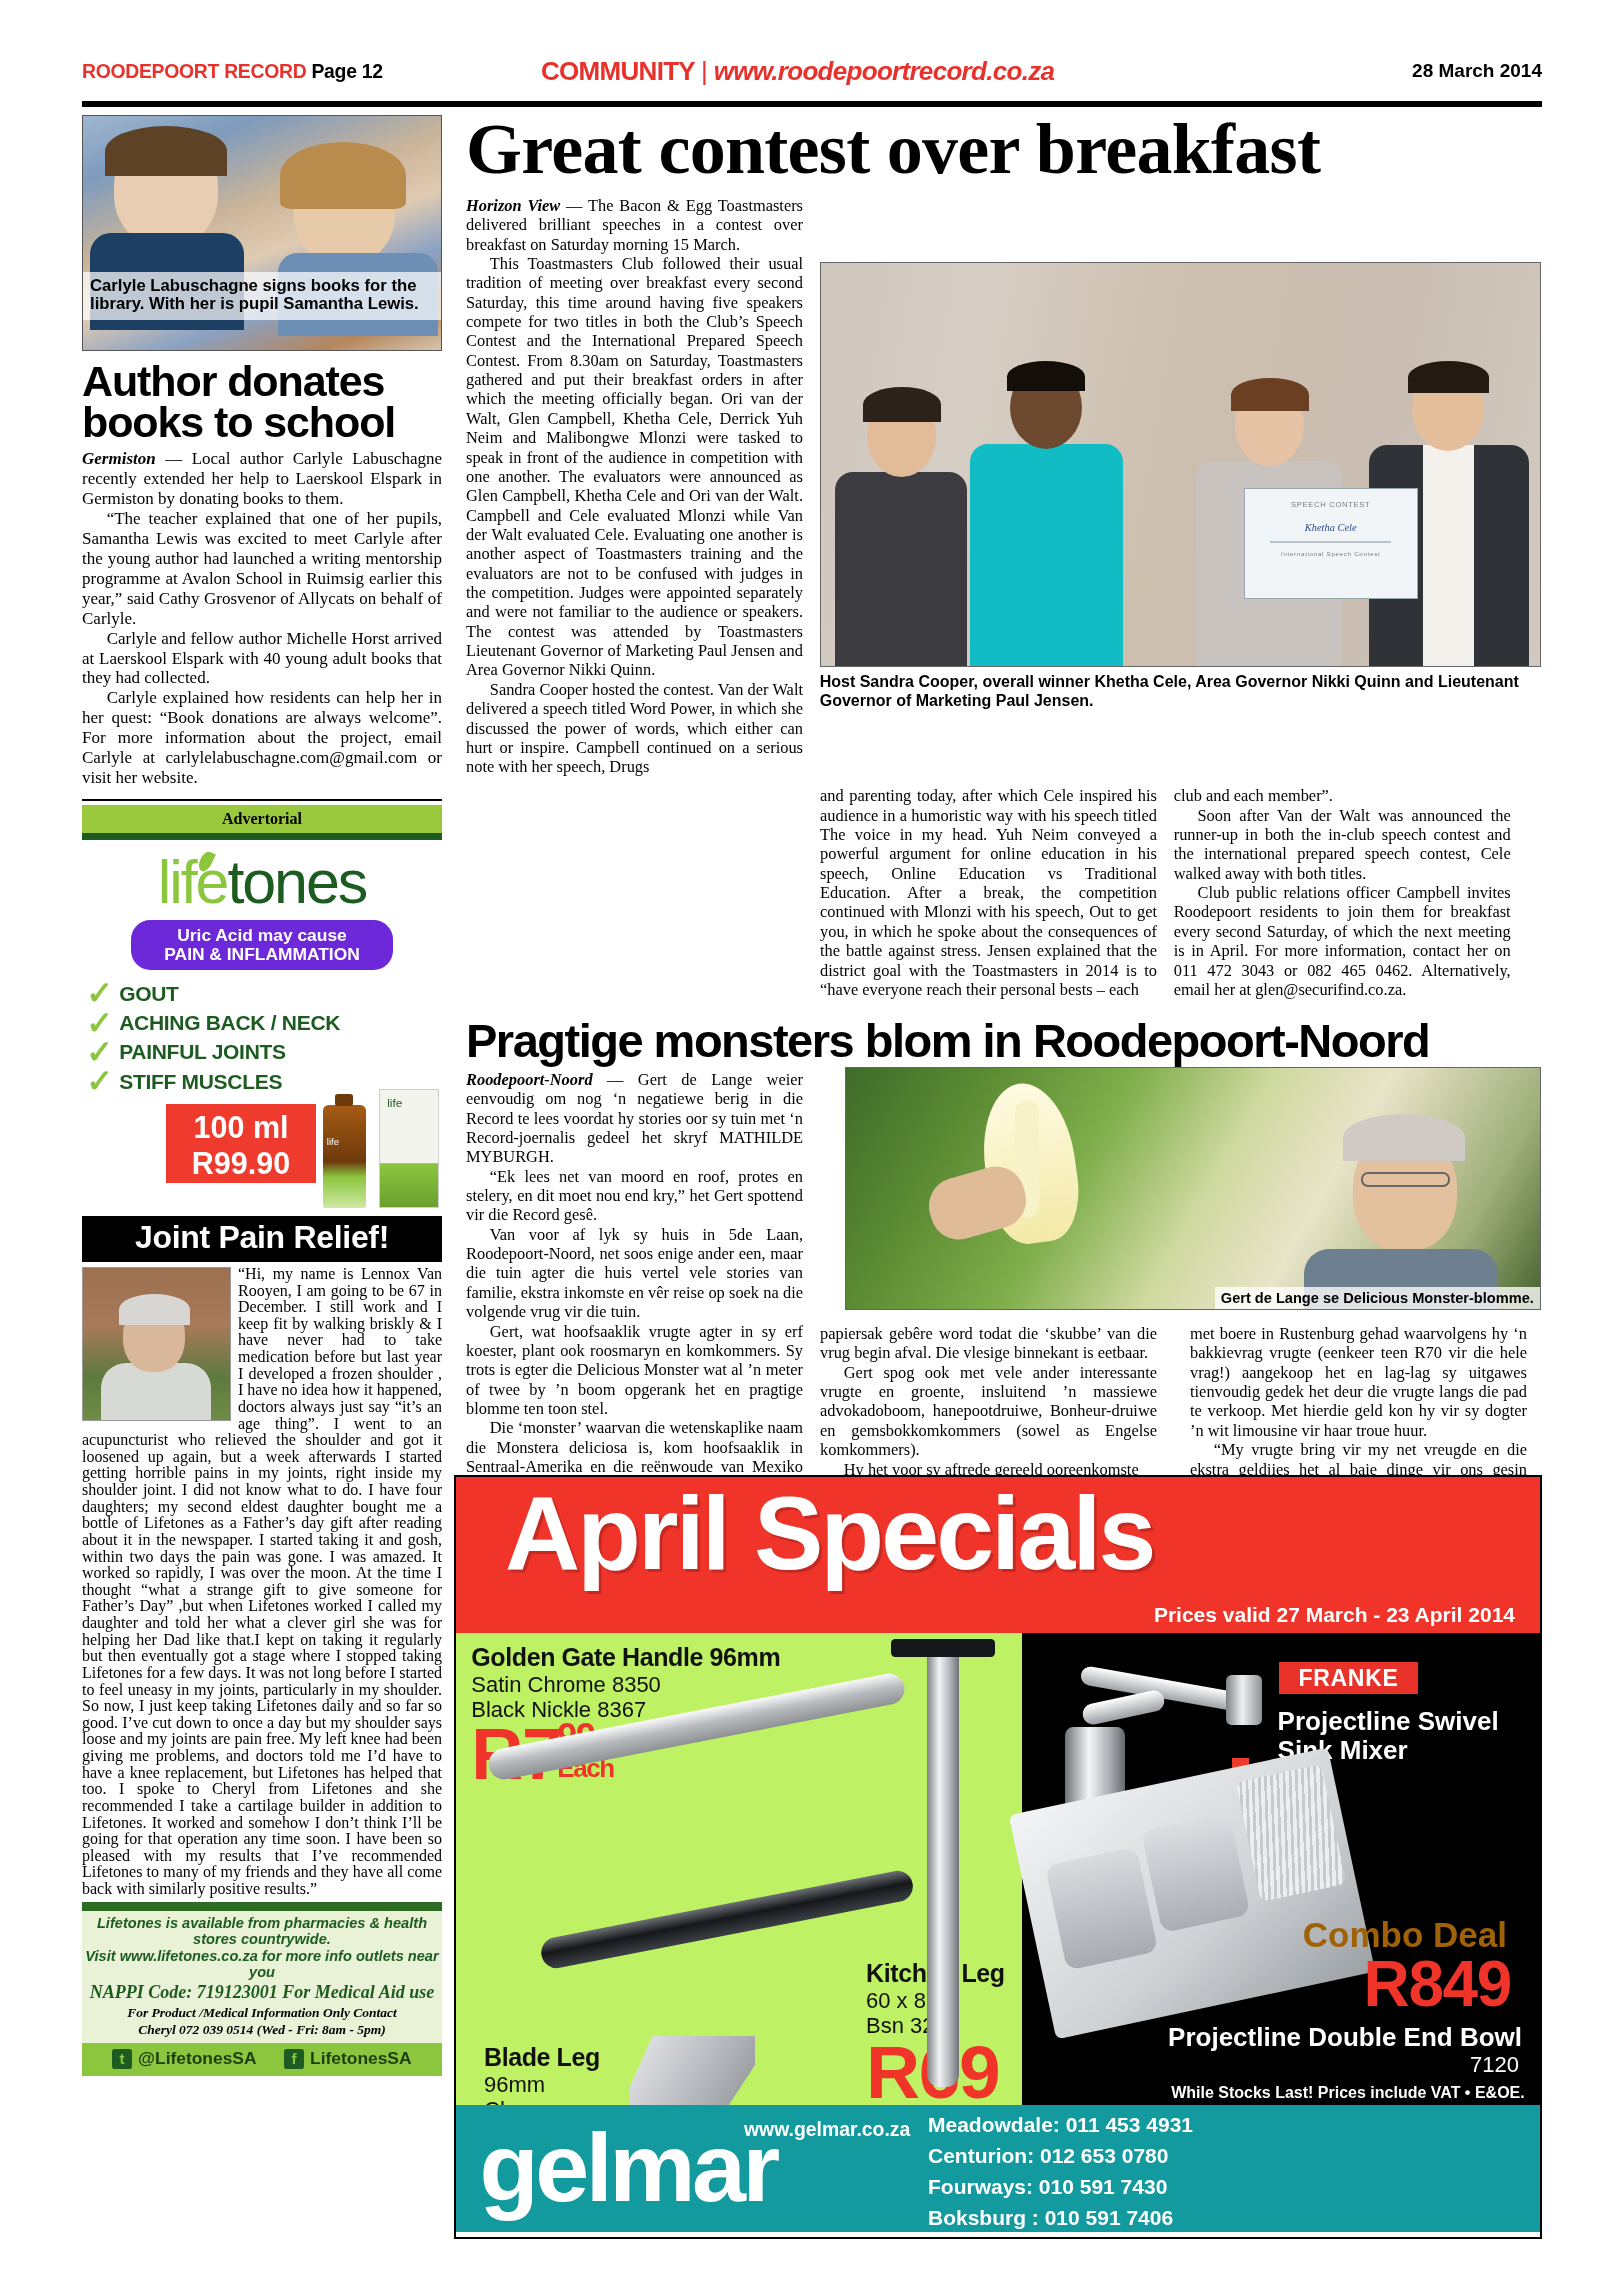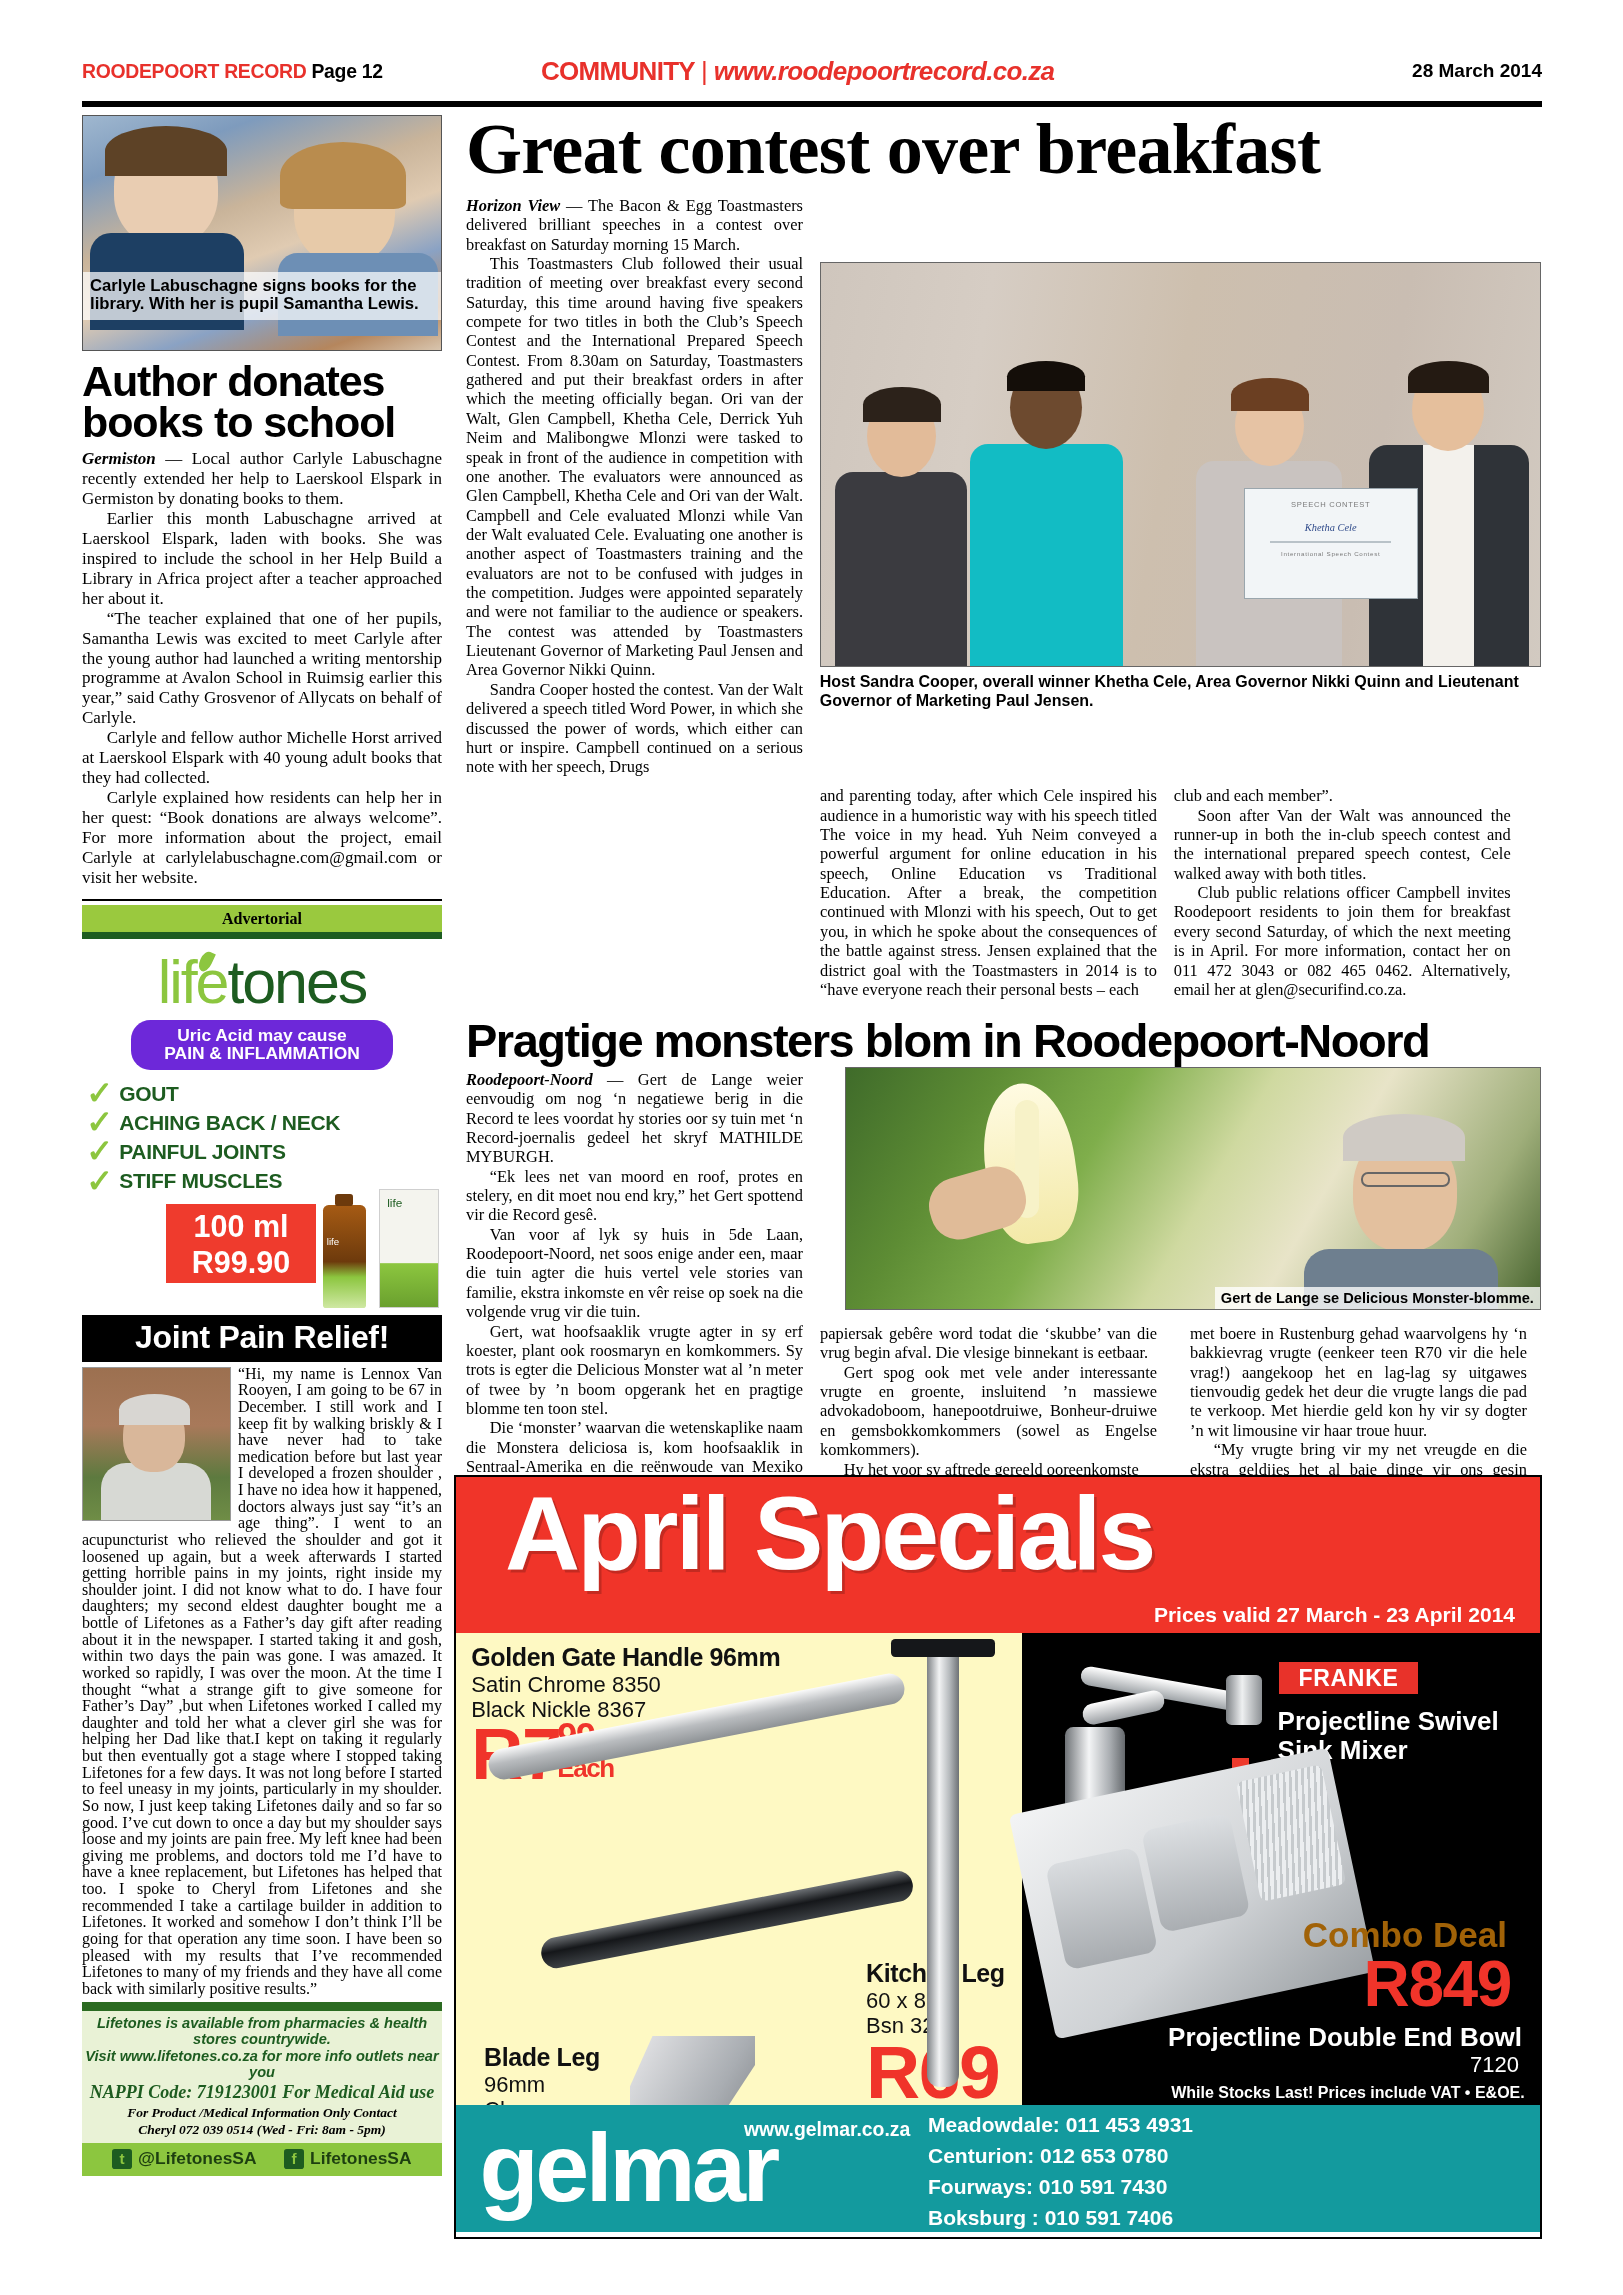--- a/index.html
+++ b/index.html
@@ -181,21 +181,21 @@
   
   #gelmar { position:absolute; left:454px; top:1475px; width:1088px; height:764px;
             border:2.8px solid #000; background:#fff; }
   #gl-header { position:relative; height:156px; background:#f03429; overflow:hidden; }
   #gl-header .title { position:absolute; left:49px; top:4.2px;
       font-family:"Liberation Sans", sans-serif; font-weight:bold; font-size:104px;
       color:#fff; letter-spacing:-2.8px; line-height:1; text-shadow: 2.8px 2.8px 0 rgba(0,0,0,0.18); }
   #gl-header .valid { position:absolute; right:25px; bottom:5.6px;
       font-family:"Liberation Sans", sans-serif; font-weight:bold; font-size:21px; color:#fff; }
   #gl-body { display:flex; height:472px; }
-  #gl-left { width:566px; background:#fef9c3; position:relative; padding:9.7px 0 0 15.3px; }
+  #gl-left { width:566px; background:#bef264; position:relative; padding:9.7px 0 0 15.3px; }
   #gl-right { flex:1; background:#000; position:relative; }
 
   .gl-prodtitle { font-family:"Liberation Sans", sans-serif; font-weight:bold; font-size:25px;
                   color:#111; letter-spacing:-0.4px;}
   .gl-prodsub { font-family:"Liberation Sans", sans-serif; font-size:22px; color:#111; line-height:1.15;}
   .gl-price-red { font-family:"Liberation Sans", sans-serif; font-weight:bold; color:#f0342a;
                   line-height:0.85; letter-spacing:-1.4px; }
 
   .handle { position:absolute; border-radius:35px; }
 
@@ -251,21 +251,20 @@
     <div style="position:absolute;right:46px;top:37px;width:101px;height:111px;background:#e7caa9;border-radius:48% 48% 44% 44%;"></div>
     <div style="position:absolute;right:35px;top:26px;width:126px;height:67px;background:#b98c4e;border-radius:52% 52% 10% 10%;"></div>
     <div style="position:absolute;right:2.8px;top:137px;width:160px;height:83px;background:#6d8fb5;border-radius:19.4px 19.4px 0 0;"></div>
     <div class="photo-cap-overlay">Carlyle Labuschagne signs books for the library. With her is pupil Samantha Lewis.</div>
   </div>
 
   <h1 class="head-sans">Author donates books to school</h1>
 
   <div class="body-serif">
     <p class="first"><span class="dateline">Germiston</span><span> — </span><span>Local author Carlyle Labuschagne recently extended her help to Laerskool Elspark in Germiston by donating books to them.</span></p>
-    <p>Earlier this month Labuschagne arrived at Laerskool Elspark, laden with books. She was inspired to include the school in her Help Build a Library in Africa project after a teacher approached her about it.</p>
     <p>“The teacher explained that one of her pupils, Samantha Lewis was excited to meet Carlyle after the young author had launched a writing mentorship programme at Avalon School in Ruimsig earlier this year,” said Cathy Grosvenor of Allycats on behalf of Carlyle.</p>
     <p>Carlyle and fellow author Michelle Horst arrived at Laerskool Elspark with 40 young adult books that they had collected.</p>
     <p>Carlyle explained how residents can help her in her quest: “Book donations are always welcome”. For more information about the project, email Carlyle at carlylelabuschagne.com@gmail.com or visit her website.</p>
   </div>
 
   <hr class="thin-rule">
 
   <div>
     <div class="advertorial-bar">Advertorial</div>
 

